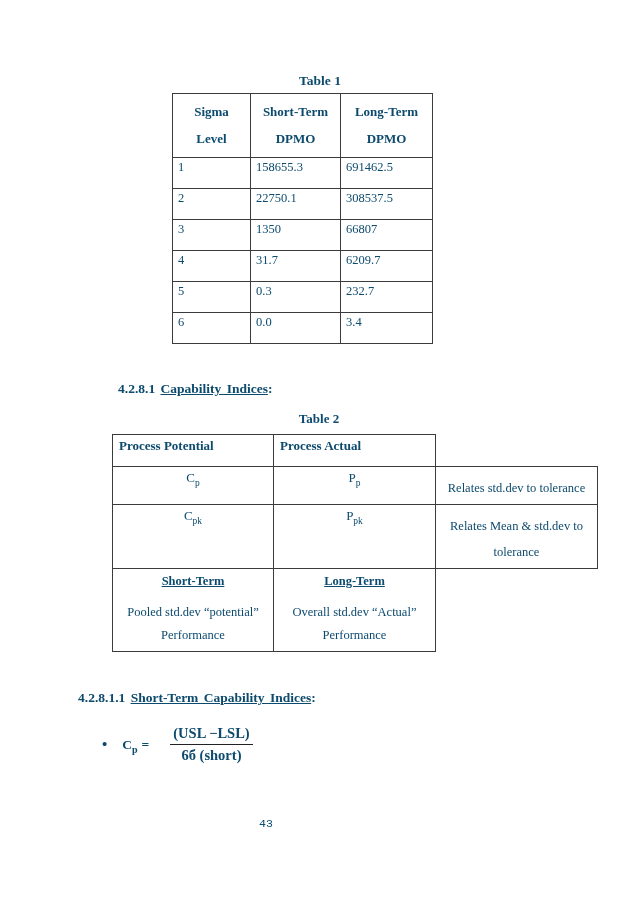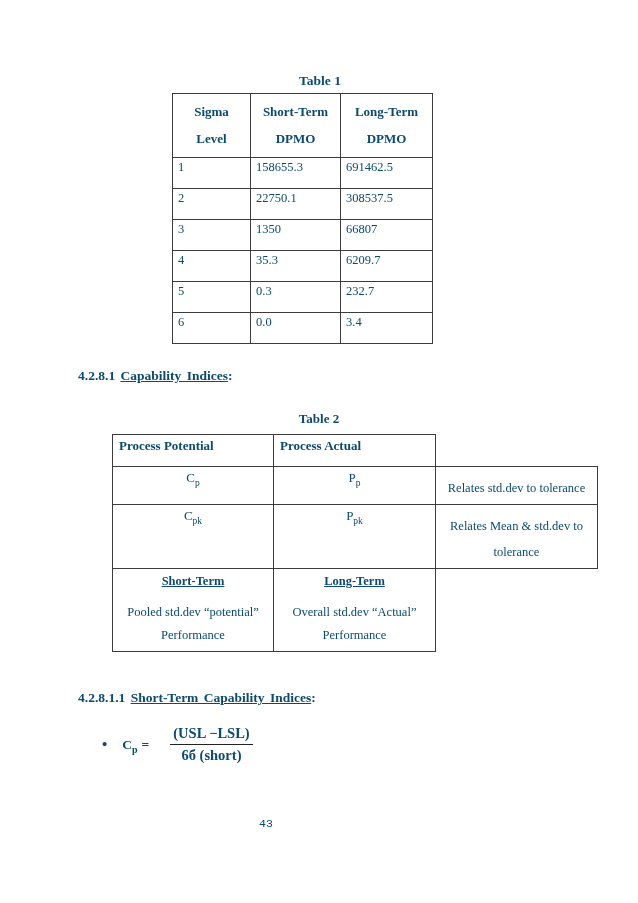--- a/index.html
+++ b/index.html
@@ -24,21 +24,21 @@
     font-size:12.5px;padding:2px 5px;text-align:left;font-weight:normal;
   }
   .t1 th{font-weight:bold;text-align:center;font-size:13px;padding-top:4px;}
   .t1 th .hl{line-height:27px;}
   .t1 tr.data{height:31px;}
   
   .hsec{
     position:absolute;left:78px;
     font-weight:bold;font-size:13.5px;word-spacing:2px;white-space:nowrap;
   }
-  .h1{top:368px;}
+  .h1{top:381px;margin-left:40px;}
   .h2{top:690px;}
   .u{text-decoration:underline;}
   
   .t2-title{
     position:absolute;top:411px;left:0;width:638px;
     text-align:center;font-weight:bold;font-size:13px;
   }
   .t2{position:absolute;top:434px;left:112px;}
   .t2 td{
     border:1px solid #3b3b3b;vertical-align:top;
@@ -110,21 +110,21 @@
         <td>22750.1</td>
         <td>308537.5</td>
       </tr>
       <tr class="data">
         <td>3</td>
         <td>1350</td>
         <td>66807</td>
       </tr>
       <tr class="data">
         <td>4</td>
-        <td>35.3</td>
+        <td>31.7</td>
         <td>6209.7</td>
       </tr>
       <tr class="data">
         <td>5</td>
         <td>0.3</td>
         <td>232.7</td>
       </tr>
       <tr class="data">
         <td>6</td>
         <td>0.0</td>

